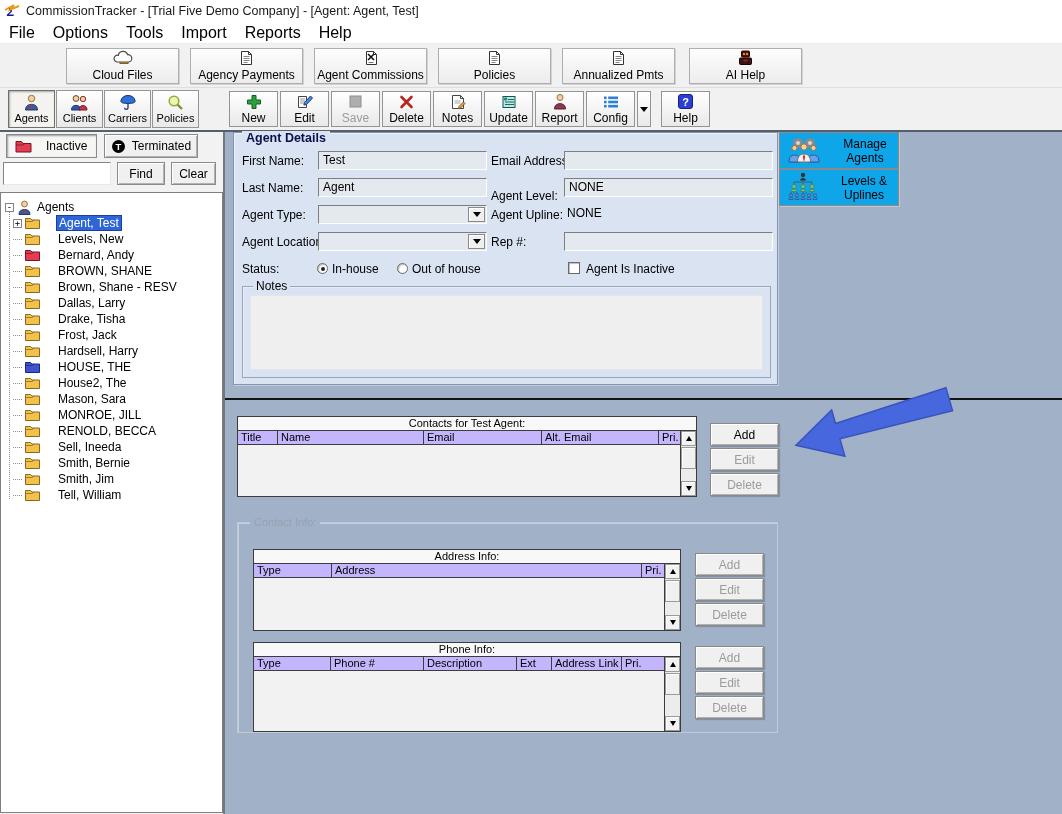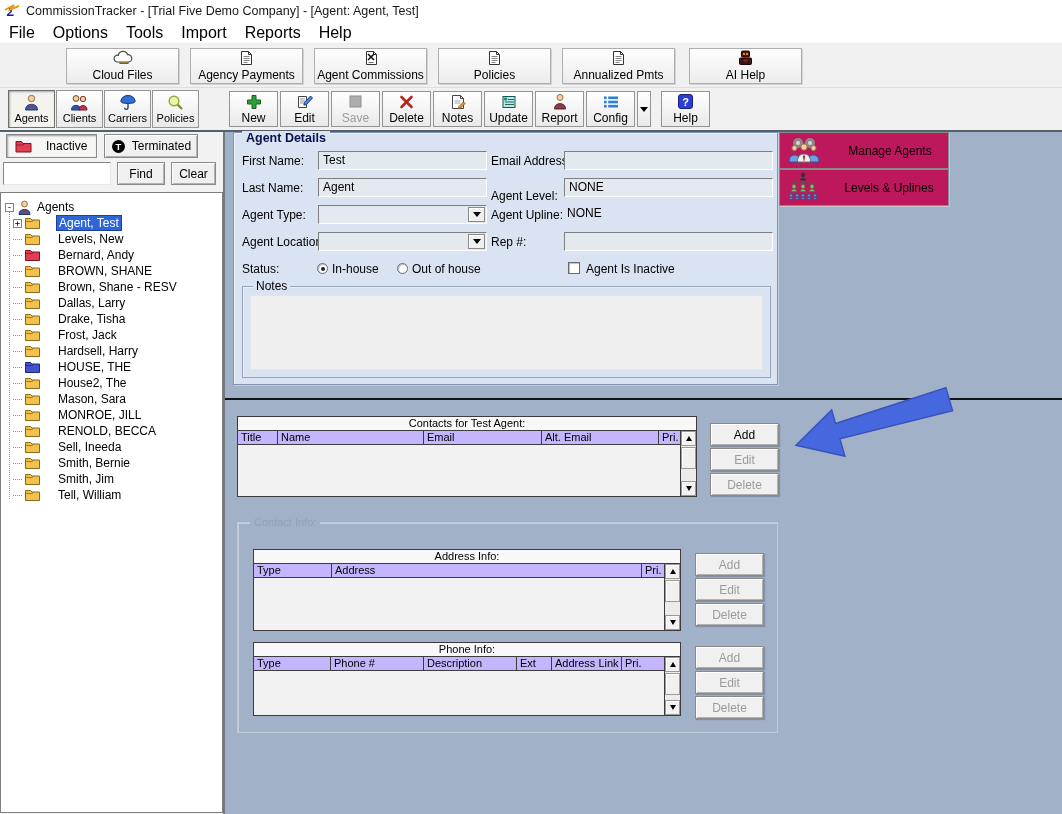--- a/index.html
+++ b/index.html
@@ -59,21 +59,21 @@
   .field{position:absolute;height:19px;background:#e4e9f0;border:1px solid;border-color:#7e7e7e #ffffff #ffffff #7e7e7e;font-size:12px;padding:1px 4px;white-space:nowrap;overflow:hidden;}
   .dd-btn{position:absolute;right:1px;top:1px;width:17px;height:15px;background:#f0f0f0;border:1px solid #8a8a8a;box-shadow:inset 1px 1px 0 #fff;display:flex;align-items:center;justify-content:center;}
   .flat-value{position:absolute;font-size:12px;}
   .radio{position:absolute;width:11px;height:11px;border-radius:50%;background:#fff;border:1px solid #6a6a6a;box-shadow:inset 1px 1px 1px #bcbcbc;}
   .radio.checked::after{content:"";position:absolute;left:2.5px;top:2.5px;width:4px;height:4px;border-radius:50%;background:#222;}
   .checkbox{position:absolute;width:12px;height:12px;background:#fff;border:1px solid #6a6a6a;box-shadow:inset 1px 1px 1px #bcbcbc;}
   .notes-group{position:absolute;left:8px;top:153px;width:529px;height:92px;border:1px solid #98a6ba;box-shadow:inset 1px 1px 0 #e8eef6;}
   .notes-label{position:absolute;left:10px;top:-8px;background:#d9e3f1;padding:0 3px;font-size:12px;}
   .notes-area{position:absolute;left:7px;top:8px;right:7px;bottom:7px;background:#efeff0;border:1px solid #e2e6ec;}
 
-  .side-btn{position:absolute;width:170px;height:37px;background:#be185d;border:1px solid #8a8a8a;box-shadow:1px 1px 0 #c6c6c6;display:flex;align-items:center;padding-left:8px;gap:18px;font-size:12px;}
+  .side-btn{position:absolute;width:120px;height:37px;background:#0ea5e9;border:1px solid #8a8a8a;box-shadow:1px 1px 0 #c6c6c6;display:flex;align-items:center;padding-left:8px;gap:18px;font-size:12px;}
   .side-btn .lbl{flex:1;text-align:center;padding-right:6px;}
 
   .divline{position:absolute;left:0;top:266px;width:837px;border-top:2px solid #141414;}
 
   
   .wtable{position:absolute;background:#f2f2f2;border:1px solid #3c3c3c;}
   .wtable-caption{height:14px;background:#f8f8f8;border-bottom:1px solid #3c3c3c;text-align:center;font-size:11px;line-height:13px;}
   .wtable-head{display:flex;height:14px;background:#c4b5fd;border-bottom:1px solid #3c3c3c;padding-right:16px;}
   .hc{border-right:1px solid #3c3c3c;font-size:11px;line-height:13px;padding-left:3px;white-space:nowrap;overflow:hidden;}
   .hc:last-child{flex:1;border-right:none;}
@@ -694,21 +694,21 @@
               <span class="tri-down"></span>
             </div>
         </div>
       </div>
       <div id="address-btns" style="position:absolute;left:457px;top:30px;width:69px;height:75px;">
           <div class="btn3d stack-btn disabled" style="top:0px;left:0;">Add</div>
           <div class="btn3d stack-btn disabled" style="top:25px;left:0;">Edit</div>
           <div class="btn3d stack-btn disabled" style="top:50px;left:0;">Delete</div>
         </div>
 
-      <div class="wtable" id="phone-table" style="left:15px;top:119px;width:428px;height:74px;">
+      <div class="wtable" id="phone-table" style="left:15px;top:119px;width:428px;height:90px;">
         <div class="wtable-caption">Phone Info:</div>
         <div class="wtable-head" id="phone-table-head">
             <div class="hc">Type</div>
             <div class="hc">Phone #</div>
             <div class="hc">Description</div>
             <div class="hc">Ext</div>
             <div class="hc">Address Link</div>
             <div class="hc">Pri.</div>
           </div>
         <div class="vscroll">

